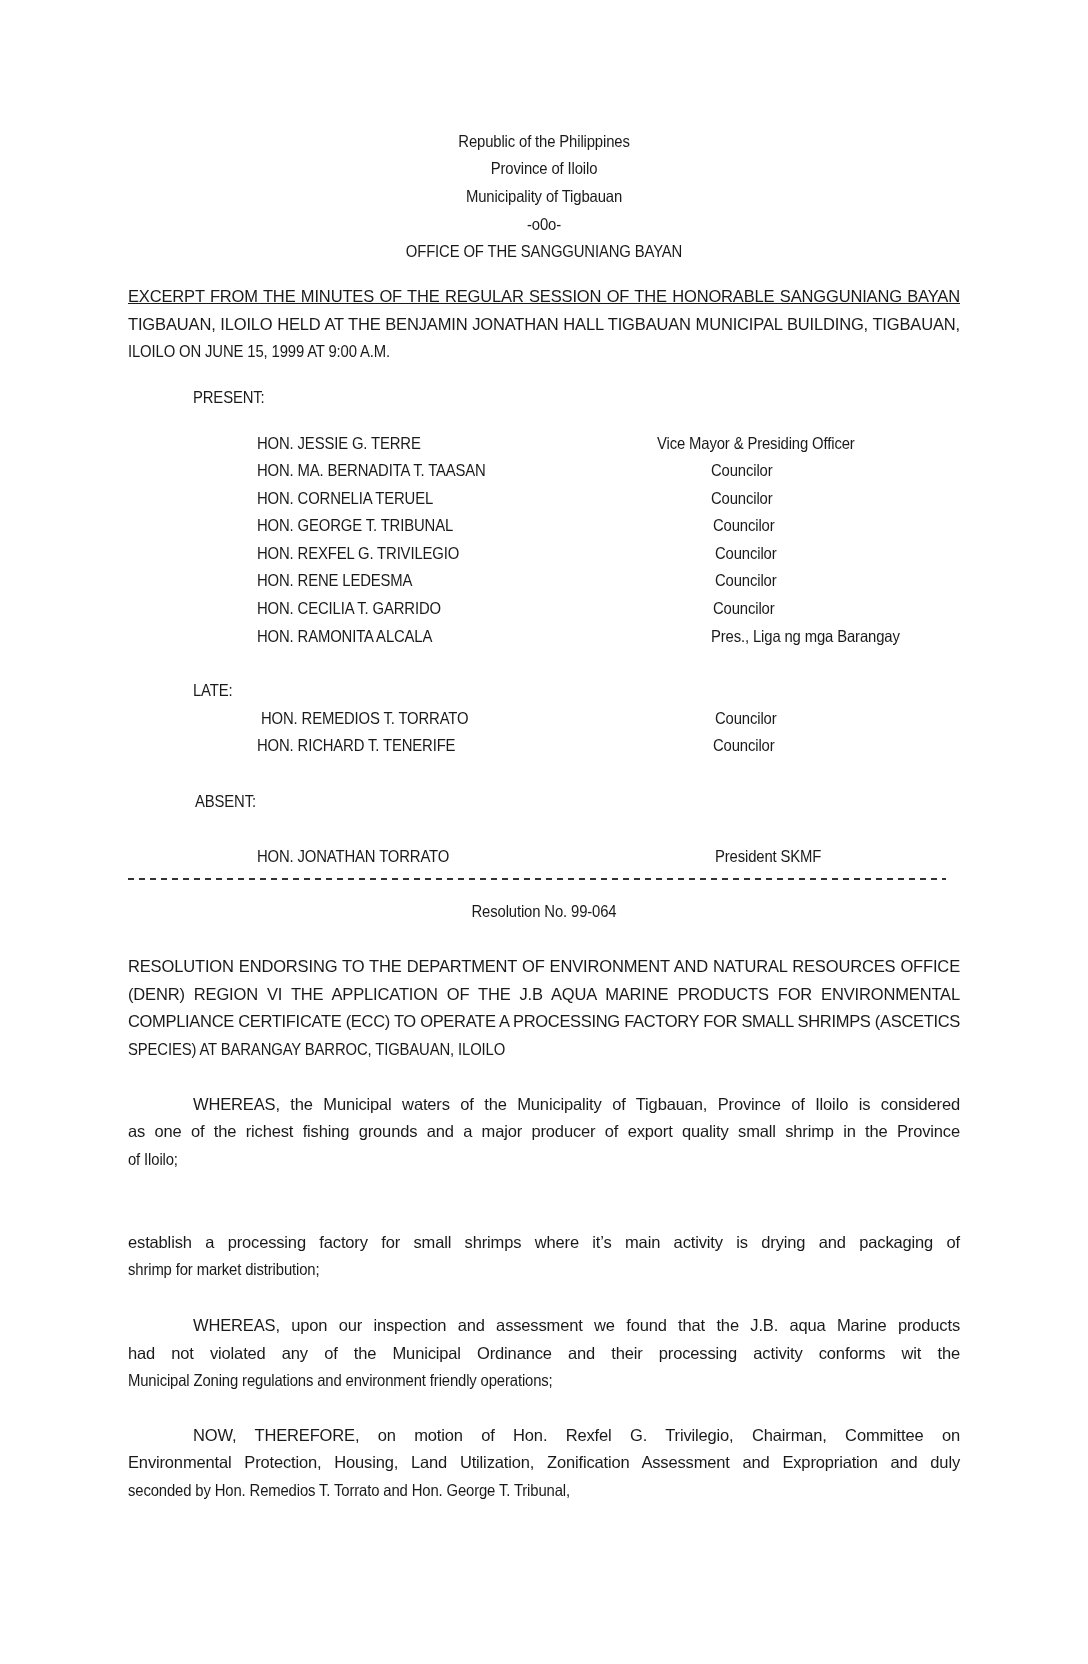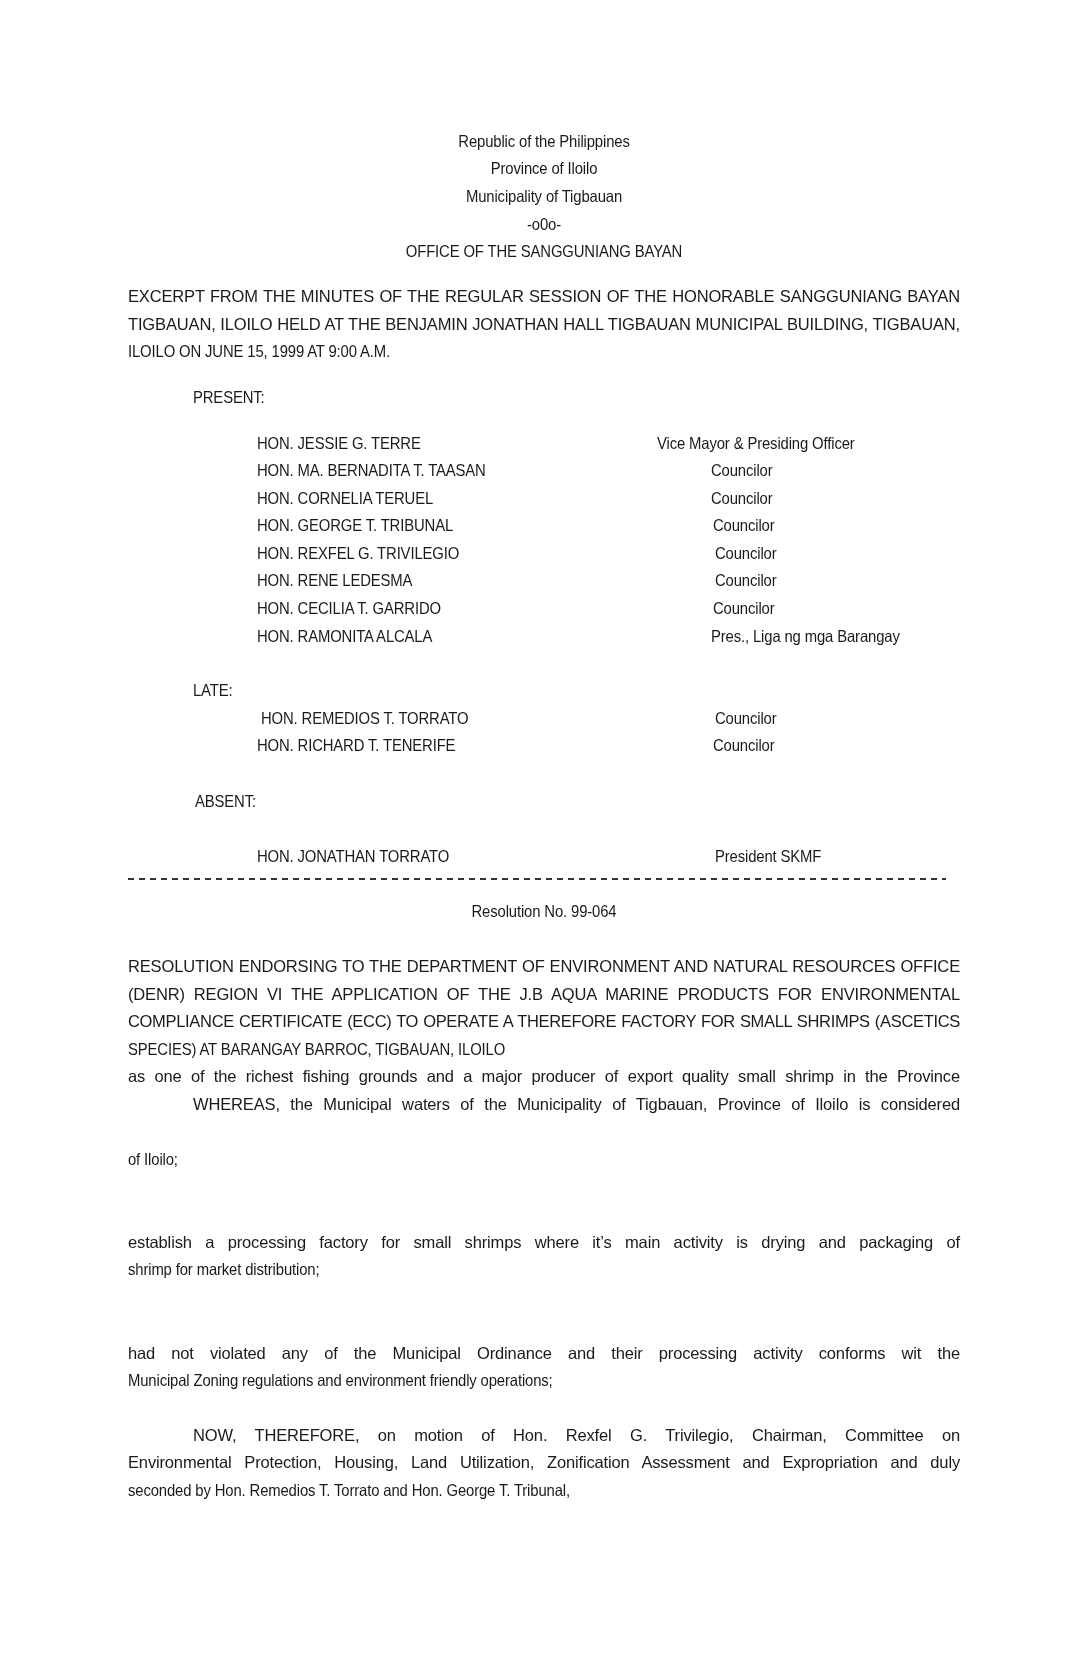--- a/index.html
+++ b/index.html
@@ -32,21 +32,21 @@
 <body>
 
 <div class="page">
 
   <div class="ln ctr" style="top: 131px; transform: scaleX(0.9); transform-origin: 544px top;">Republic of the Philippines</div>
   <div class="ln ctr" style="top: 158px; transform: scaleX(0.9); transform-origin: 544px top;">Province of Iloilo</div>
   <div class="ln ctr" style="top: 186px; transform: scaleX(0.9); transform-origin: 544px top;">Municipality of Tigbauan</div>
   <div class="ln ctr" style="top: 214px; transform: scaleX(0.9); transform-origin: 544px top;">-o0o-</div>
   <div class="ln ctr" style="top: 241px; transform: scaleX(0.9); transform-origin: 544px top;">OFFICE OF THE SANGGUNIANG BAYAN</div>
 
-  <div class="ln just" style="top: 286px; white-space: normal;">EXCERPT FROM THE MINUTES OF THE REGULAR SESSION OF THE HONORABLE SANGGUNIANG BAYAN</div>
+  <div class="ln just" style="top: 286px; white-space: normal; text-decoration: underline;">EXCERPT FROM THE MINUTES OF THE REGULAR SESSION OF THE HONORABLE SANGGUNIANG BAYAN</div>
   <div class="ln just" style="top: 314px; white-space: normal;">TIGBAUAN, ILOILO HELD AT THE BENJAMIN JONATHAN HALL TIGBAUAN MUNICIPAL BUILDING, TIGBAUAN,</div>
   <div class="ln lastline" style="top: 341px; transform: scaleX(0.9);">ILOILO  ON JUNE 15, 1999 AT 9:00 A.M.</div>
 
   <div class="ln label" style="top: 387px; transform: scaleX(0.9);">PRESENT:</div>
 
   <div class="ln name" style="top: 433px; transform: scaleX(0.9);">HON. JESSIE G. TERRE</div>
   <div class="ln" style="top: 433px; left: 657px; transform: scaleX(0.9);">Vice Mayor &amp; Presiding Officer</div>
 
   <div class="ln name" style="top: 460px; transform: scaleX(0.9);">HON. MA. BERNADITA T. TAASAN</div>
   <div class="ln" style="top: 460px; left: 711px; transform: scaleX(0.9);">Councilor</div>
@@ -78,30 +78,31 @@
   <div class="ln" style="top: 791px; left: 195px; transform: scaleX(0.9);">ABSENT:</div>
   <div class="ln name" style="top: 846px; transform: scaleX(0.9);">HON. JONATHAN TORRATO</div>
   <div class="ln" style="top: 846px; left: 715px; transform: scaleX(0.9);">President SKMF</div>
 
   <div class="dashes"></div>
 
   <div class="ln ctr" style="top: 901px; transform: scaleX(0.9); transform-origin: 544px top;">Resolution No. 99-064</div>
 
   <div class="ln just" style="top: 984px; white-space: normal;">(DENR) REGION VI THE APPLICATION OF THE J.B AQUA MARINE PRODUCTS FOR ENVIRONMENTAL</div>
   <div class="ln just" style="top: 956px; white-space: normal;">RESOLUTION ENDORSING TO THE DEPARTMENT OF ENVIRONMENT AND NATURAL RESOURCES OFFICE</div>
-  <div class="ln just" style="top: 1011px; white-space: normal; letter-spacing: -0.314773px;">COMPLIANCE CERTIFICATE (ECC) TO OPERATE A THEREFORE FACTORY FOR SMALL SHRIMPS (ASCETICS</div>
+  <div class="ln just" style="top: 1011px; white-space: normal; letter-spacing: -0.314773px;">COMPLIANCE CERTIFICATE (ECC) TO OPERATE A PROCESSING FACTORY FOR SMALL SHRIMPS (ASCETICS</div>
   <div class="ln lastline" style="top: 1039px; transform: scaleX(0.9);">SPECIES) AT BARANGAY BARROC, TIGBAUAN, ILOILO</div>
 
   <div class="ln just indent" style="top: 1094px; white-space: normal;">WHEREAS, the Municipal waters of the Municipality of Tigbauan, Province of Iloilo is considered</div>
-  <div class="ln just" style="top: 1066px; white-space: normal;">as one of the richest fishing grounds and a major producer of export quality small shrimp in the Province</div>
+  <div class="ln just" style="top: 1121px; white-space: normal;">as one of the richest fishing grounds and a major producer of export quality small shrimp in the Province</div>
   <div class="ln lastline" style="top: 1149px; transform: scaleX(0.9);">of Iloilo;</div>
 
   <div class="ln just" style="top: 1232px; white-space: normal;">establish a processing factory for small shrimps where it’s main activity is drying and packaging  of</div>
   <div class="ln lastline" style="top: 1259px; transform: scaleX(0.9);">shrimp for market distribution;</div>
 
+  <div class="ln just indent" style="top: 1315px; white-space: normal;">WHEREAS, upon our inspection and assessment we found that the J.B. aqua Marine products</div>
   <div class="ln just" style="top: 1343px; white-space: normal;">had not violated any of the Municipal Ordinance and their processing activity conforms wit the</div>
   <div class="ln lastline" style="top: 1370px; transform: scaleX(0.9);">Municipal Zoning regulations and environment friendly operations;</div>
 
   <div class="ln just indent" style="top: 1425px; white-space: normal;">NOW, THEREFORE, on motion of Hon. Rexfel G. Trivilegio, Chairman, Committee on</div>
   <div class="ln just" style="top: 1452px; white-space: normal;">Environmental Protection, Housing, Land Utilization, Zonification Assessment and Expropriation and duly</div>
   <div class="ln lastline" style="top: 1480px; transform: scaleX(0.9);">seconded by Hon. Remedios T. Torrato and Hon. George T. Tribunal,</div>
 
 </div>
 
 </body></html>

